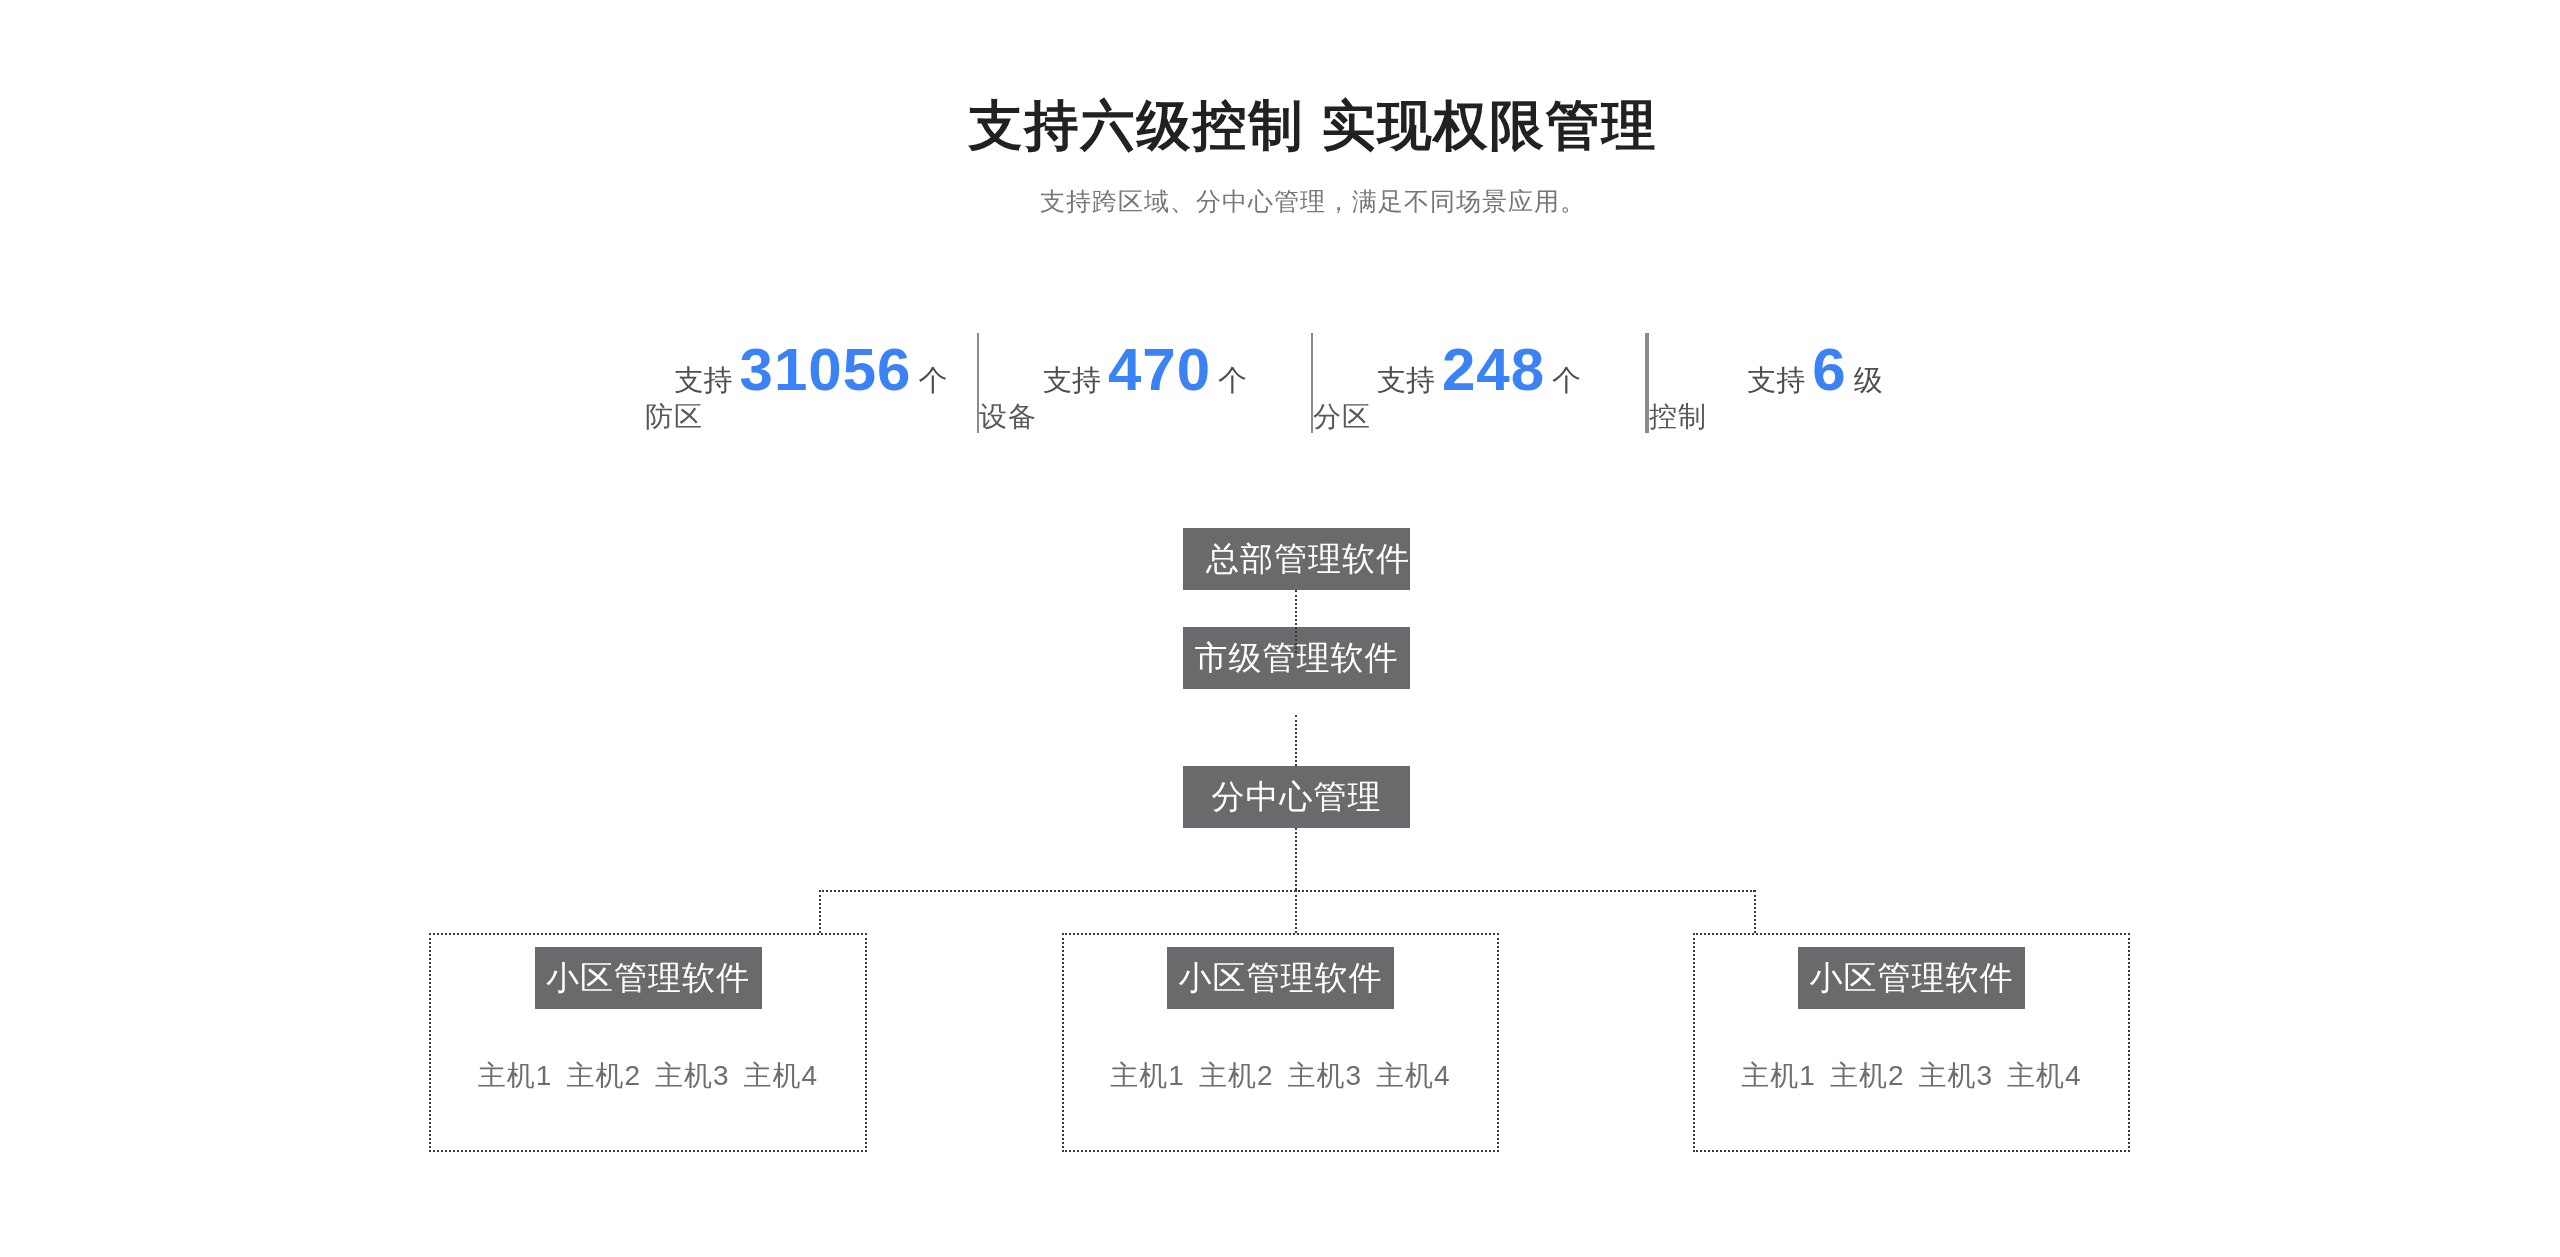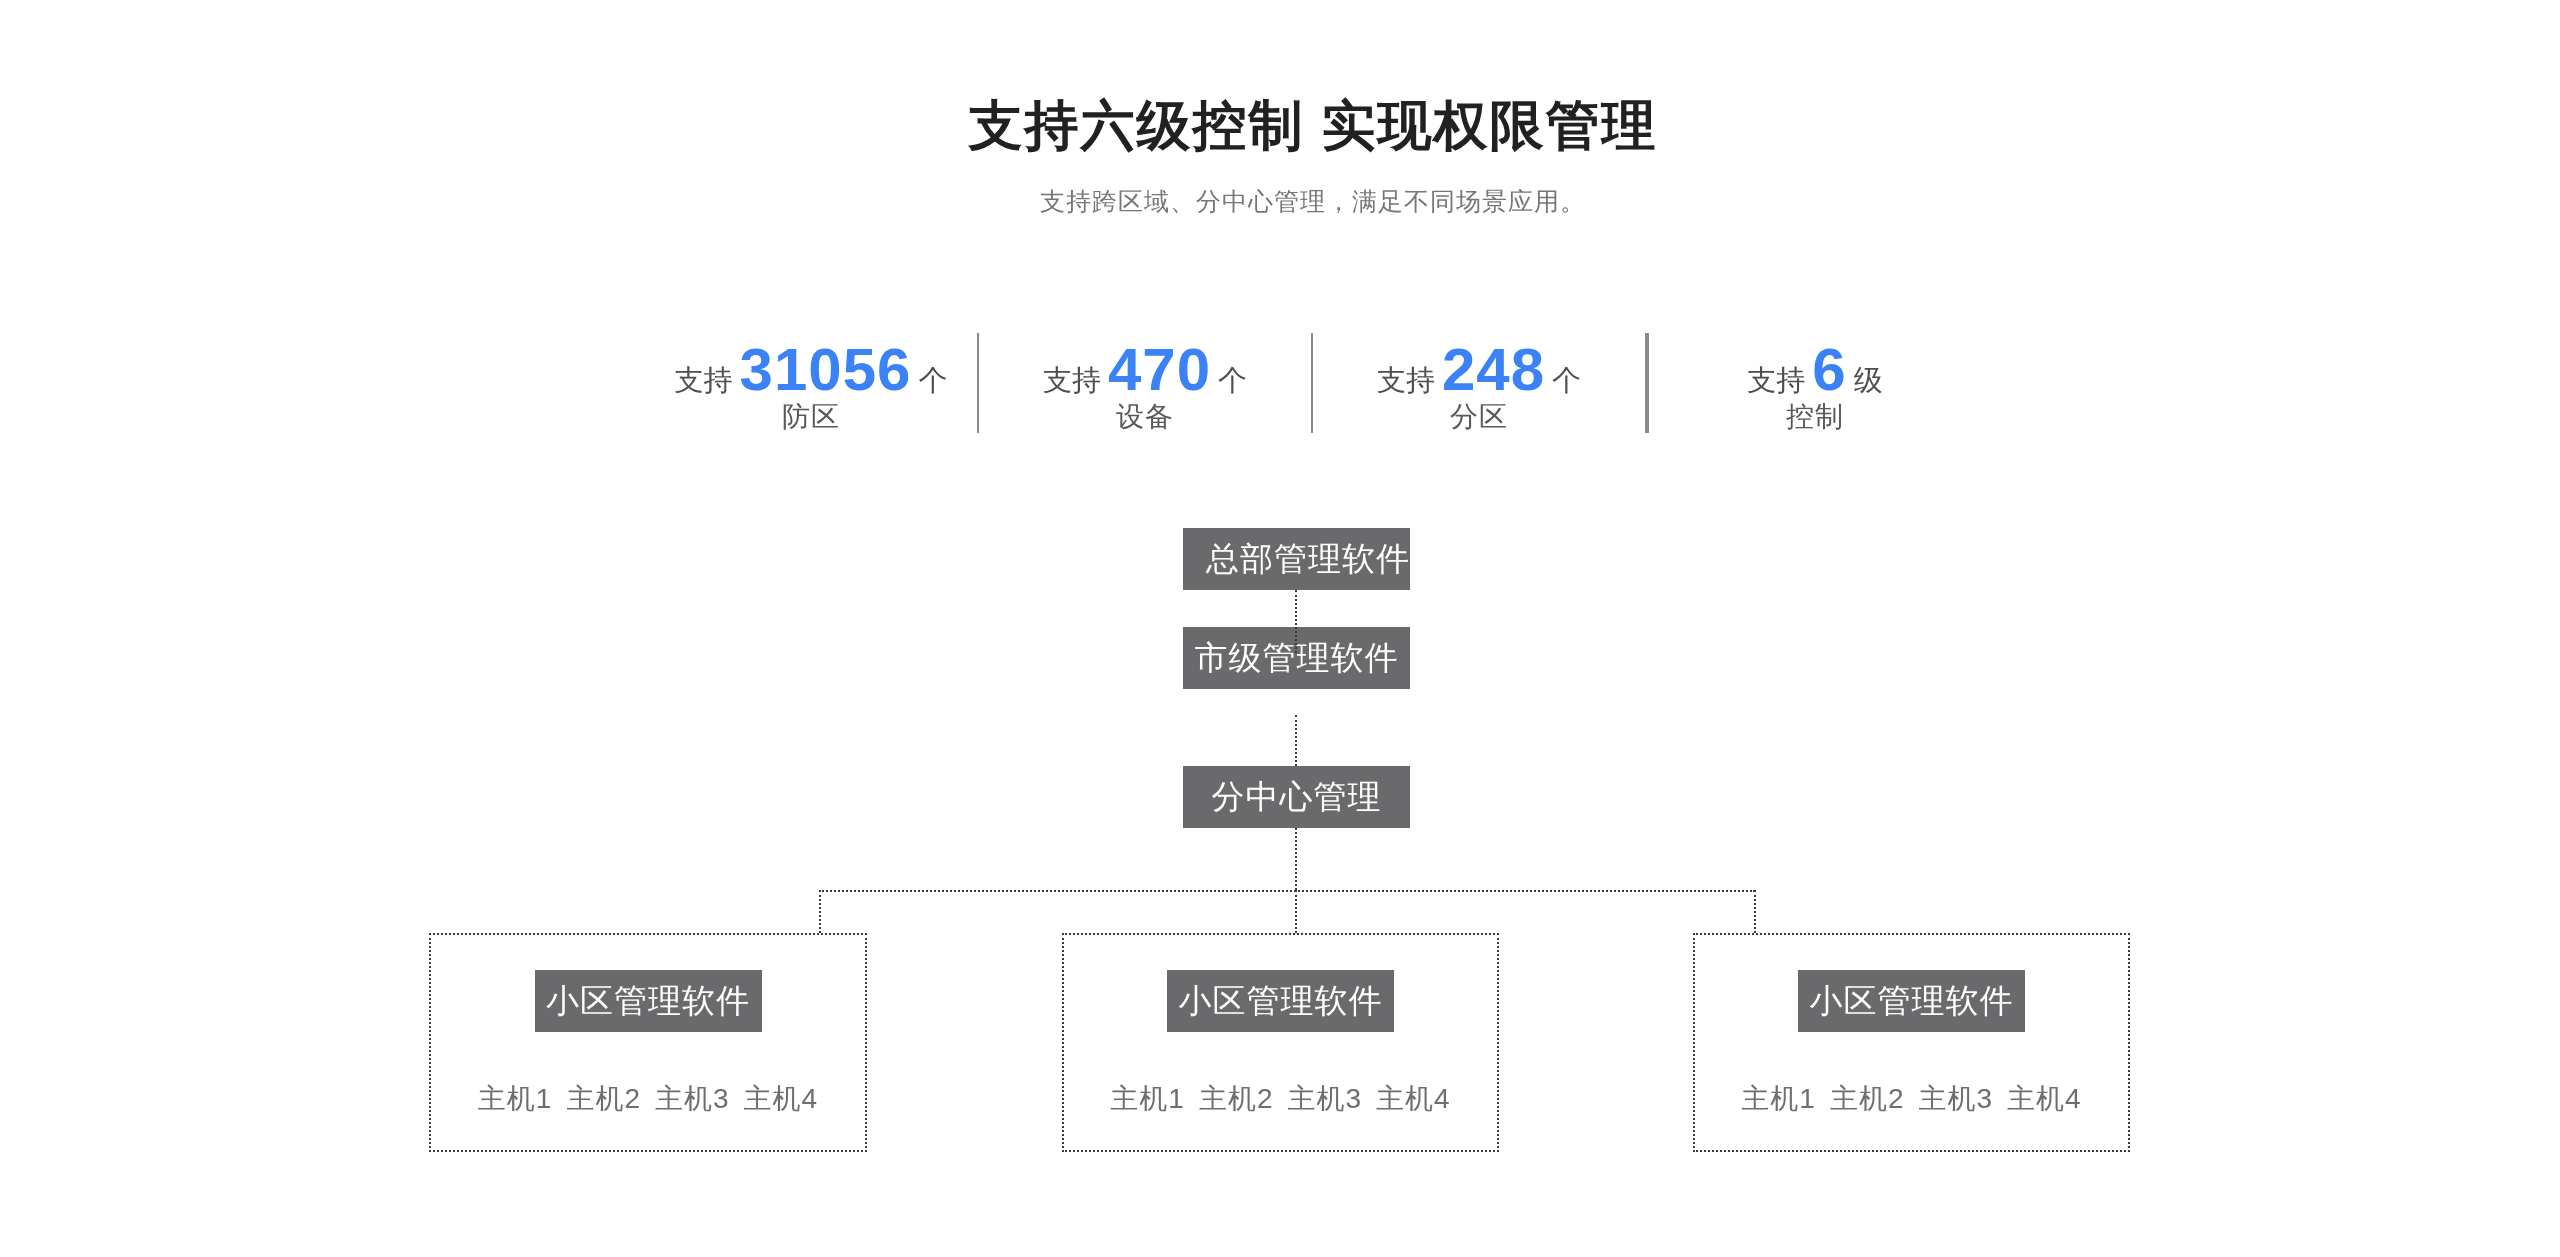--- a/index.html
+++ b/index.html
@@ -23,21 +23,21 @@
     margin-top: 34px;
     font-size: 25px; line-height: 1.1; font-weight: 400;
     color: #767676; letter-spacing: 1px;
   }
 
   
   .stats {
     position: absolute; top: 333px; left: 33px; width: 2560px;
     display: flex; justify-content: center; align-items: flex-start;
   }
-  .stat { width: 332px; text-align: center; padding-top: 2px; }
+  .stat { width: 332px; text-align: left; padding-top: 2px; }
   .stat-line {
     display: flex; justify-content: center; align-items: baseline; gap: 7px;
     height: 58px;
   }
   .stat-pre, .stat-unit { font-size: 29px; color: #4e4e50; font-weight: 400; }
   .stat-num  { font-size: 60px; color: #3b82f6; font-weight: 600; letter-spacing: 1px; }
   .stat-label { margin-top: 5px; font-size: 28px; color: #58585a; letter-spacing: 1px; }
   .stat-divider { width: 2px; height: 100px; background: #8a8b8d; flex: 0 0 2px; }
 
   
@@ -49,21 +49,21 @@
     font-size: 33px; letter-spacing: 1px; font-weight: 400;
   }
   .vline { position: absolute; width: 0; border-left: 2px dotted #3a3a3a; }
   .hline { position: absolute; height: 0; border-top: 2px dotted #3a3a3a; }
   .group {
     position: absolute; top: 933px; height: 219px;
     border: 2px dotted #3a3a3a; background: transparent;
     display: flex; flex-direction: column; align-items: center;
   }
   .group .gnode {
-    position: relative; margin-top: 35px; width: 227px; height: 62px;
+    position: relative; margin-top: 12px; width: 227px; height: 62px;
     background: #6a6a6c; color: #fff;
     display: flex; align-items: center; justify-content: center;
     font-size: 33px; letter-spacing: 1px;
   }
   .hosts { margin-top: 48px; display: flex; gap: 14px; }
   .hosts span { font-size: 28px; color: #6e6e6e; letter-spacing: 1px; }
 </style>
 </head>
 <body>
 

